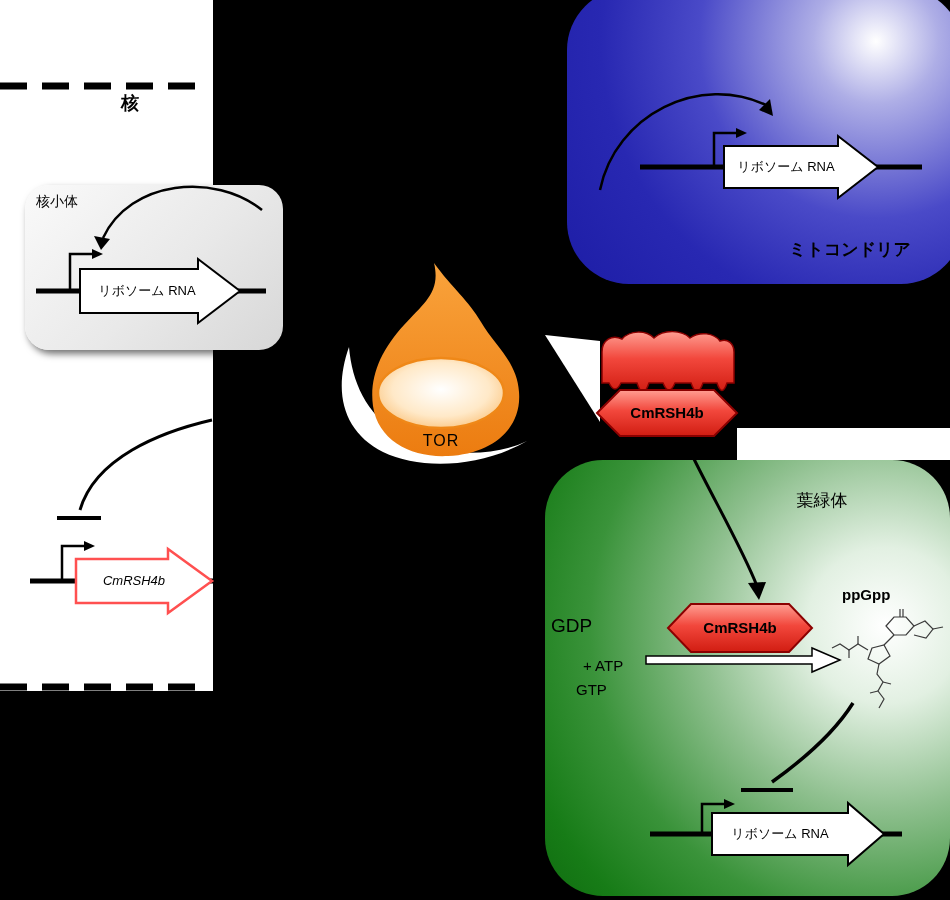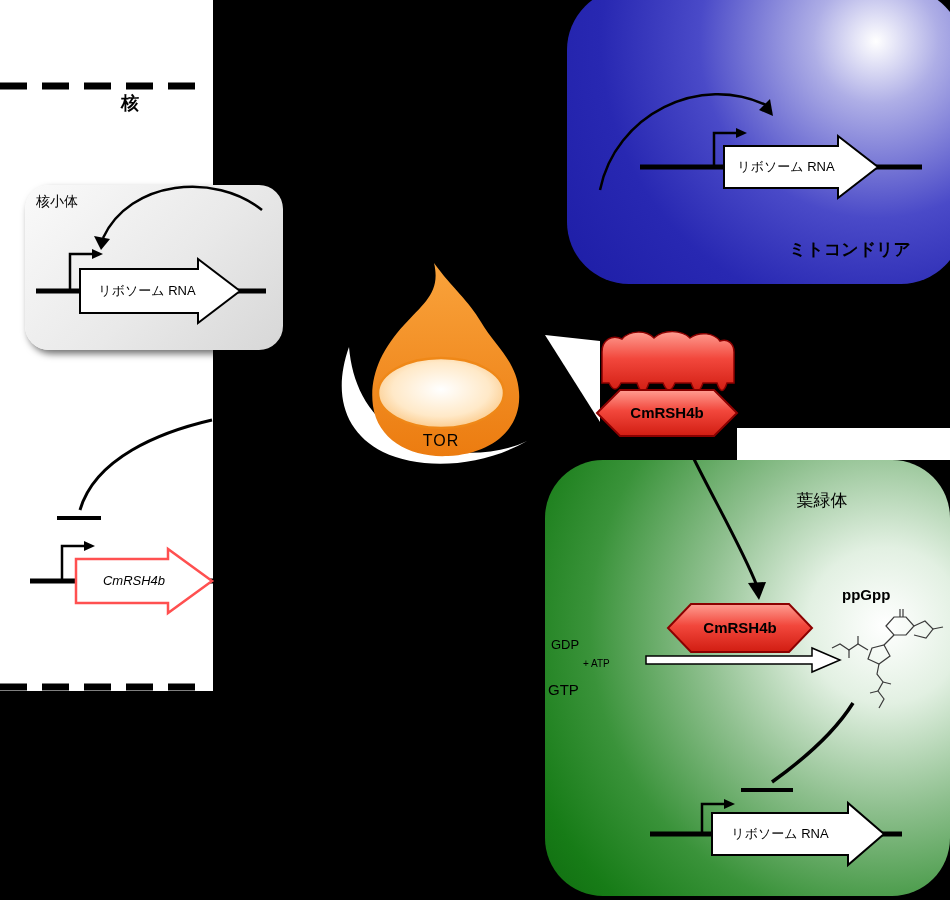--- a/index.html
+++ b/index.html
@@ -132,19 +132,19 @@
   <div class="label center" style="left:76px;top:574px;width:116px;font-size:13px;font-style:italic;">CmRSH4b</div>
 
   <div class="label center" style="left:411px;top:385px;width:60px;font-size:16px;letter-spacing:1px;margin-top:47px;">TOR</div>
   <div class="label center" style="left:597px;top:405px;width:140px;font-size:15px;font-weight:bold;">CmRSH4b</div>
 
   <div class="label center" style="left:770px;top:241px;width:160px;font-size:17px;font-weight:bold;text-align:center;">ミトコンドリア</div>
   <div class="label center" style="left:724px;top:160px;width:124px;font-size:13px;">リボソーム RNA</div>
 
   <div class="label center" style="left:782px;top:492px;width:80px;font-size:17px;font-weight:normal;">葉緑体</div>
   <div class="label center" style="left:668px;top:620px;width:144px;font-size:15px;font-weight:bold;">CmRSH4b</div>
-  <div class="label" style="left:551px;top:638px;font-size:13px;">GDP</div>
-  <div class="label" style="left:583px;top:658px;font-size:10px;">+ ATP</div>
-  <div class="label" style="left:548px;top:682px;font-size:15px;">GTP</div>
+  <div class="label" style="left:551px;top:616px;font-size:19px;">GDP</div>
+  <div class="label" style="left:583px;top:658px;font-size:15px;">+ ATP</div>
+  <div class="label" style="left:576px;top:682px;font-size:15px;">GTP</div>
   <div class="label" style="left:842px;top:587px;font-size:15px;font-weight:bold;">ppGpp</div>
   <div class="label center" style="left:712px;top:827px;width:136px;font-size:13px;">リボソーム RNA</div>
 
 </div>
 
 </body></html>

